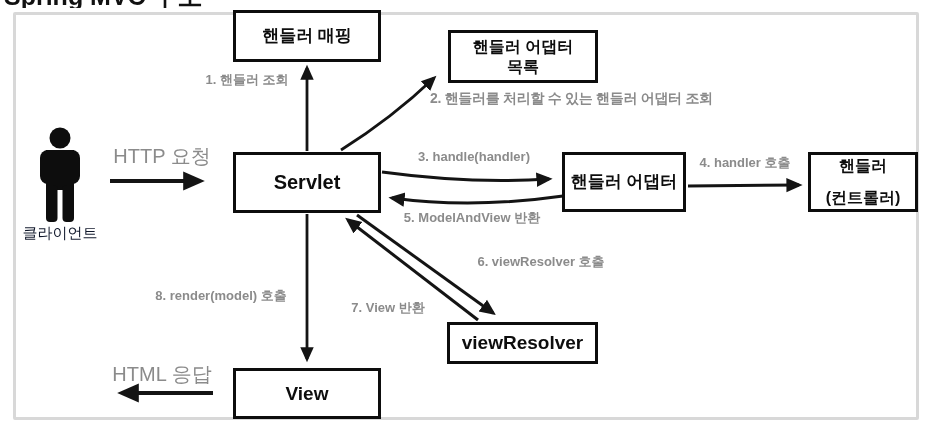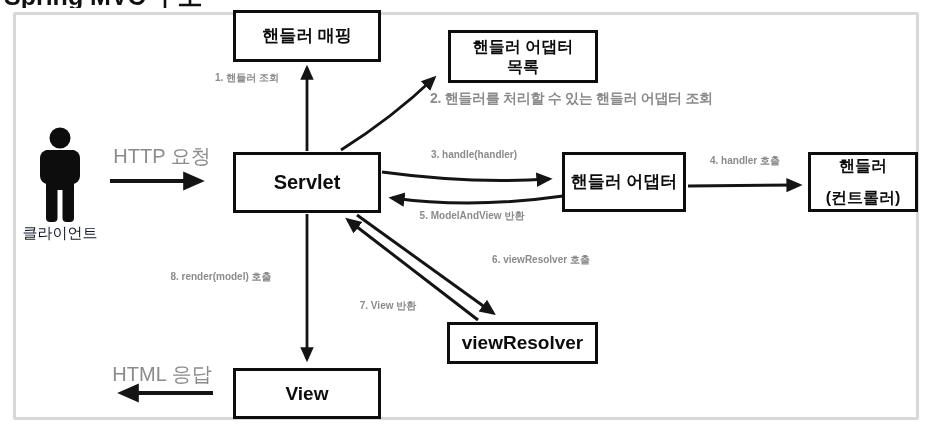--- a/index.html
+++ b/index.html
@@ -31,21 +31,21 @@
   .dbox {
     position: absolute; z-index: 3;
     background: #ffffff; border: 3px solid #0d0d0d;
     display: flex; flex-direction: column; align-items: center; justify-content: center;
     text-align: center; color: #0d0d0d; font-weight: bold; line-height: 1.25;
   }
 
   
   .flabel {
     position: absolute; z-index: 4;
-    color: #8b8b8b; font-weight: bold; font-size: 10px; white-space: nowrap;
+    color: #8b8b8b; font-weight: bold; font-size: 13px; white-space: nowrap;
   }
   .centered { transform: translateX(-50%); }
 
   .bigflow {
     position: absolute; z-index: 4;
     color: #8b8b8b; font-weight: 500; font-size: 20px; white-space: nowrap;
     transform: translateX(-50%);
   }
 
   .client-label {
@@ -153,13 +153,13 @@
 
 <div class="client-label" style="left:60px; top:224px;">클라이언트</div>
 
 <div class="flabel centered" style="left:247px; top:71px;">1. 핸들러 조회</div>
 <div class="flabel" style="left:430px; top:90px; font-size:14px; letter-spacing:-0.3px;">2. 핸들러를 처리할 수 있는 핸들러 어댑터 조회</div>
 <div class="flabel centered" style="left:474px; top:149px;">3. handle(handler)</div>
 <div class="flabel centered" style="left:745px; top:154px;">4. handler 호출</div>
 <div class="flabel centered" style="left:472px; top:209px;">5. ModelAndView 반환</div>
 <div class="flabel centered" style="left:522px; top:253px;padding-left:38px;">6. viewResolver 호출</div>
 <div class="flabel centered" style="left:388px; top:299px;">7. View 반환</div>
-<div class="flabel centered" style="left:221px; top:270px;text-align:center;">8. render(model) 호출</div>
+<div class="flabel centered" style="left:221px; top:287px;text-align:center;">8. render(model) 호출</div>
 
 </body></html>

